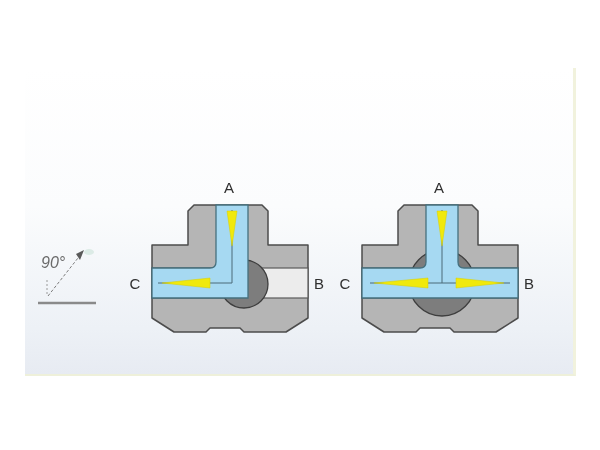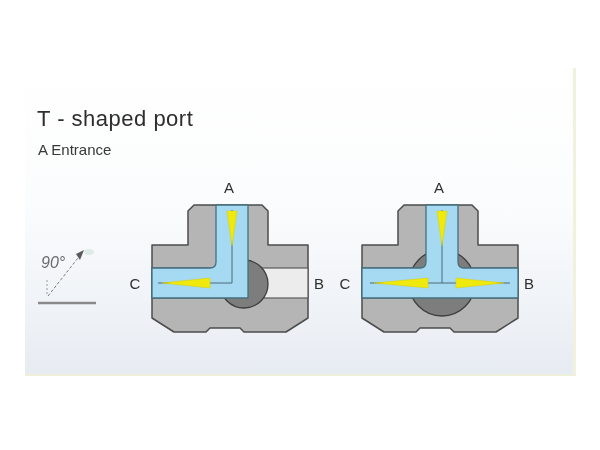--- a/index.html
+++ b/index.html
@@ -17,22 +17,20 @@
   .valve-svg-right{left:358px;top:198px;}
   .rot-svg{left:34px;top:246px;}
 </style>
 </head>
 <body>
 
 <div class="stage">
 
   <div class="slide-panel"></div>
 
-  <div class="slide-title">T - shaped port</div>
-  <div class="slide-subtitle">A Entrance</div>
 
   <svg class="rot-svg" width="70" height="62" viewBox="0 0 70 62">
     <line x1="4" y1="57" x2="62" y2="57" stroke="#8a8a8a" stroke-width="2.5"></line>
     <line x1="14" y1="50" x2="44" y2="12" stroke="#7d7d7d" stroke-width="1" stroke-dasharray="3,2"></line>
     <line x1="13" y1="34" x2="13" y2="48" stroke="#9a9a9a" stroke-width="1" stroke-dasharray="2,2"></line>
     <polygon points="42,8 50,4 46,14" fill="#5a5a5a"></polygon>
     <ellipse cx="55" cy="6" rx="5" ry="3" fill="#dcebe6"></ellipse>
   </svg>
   <div class="angle-label">90°</div>
 

